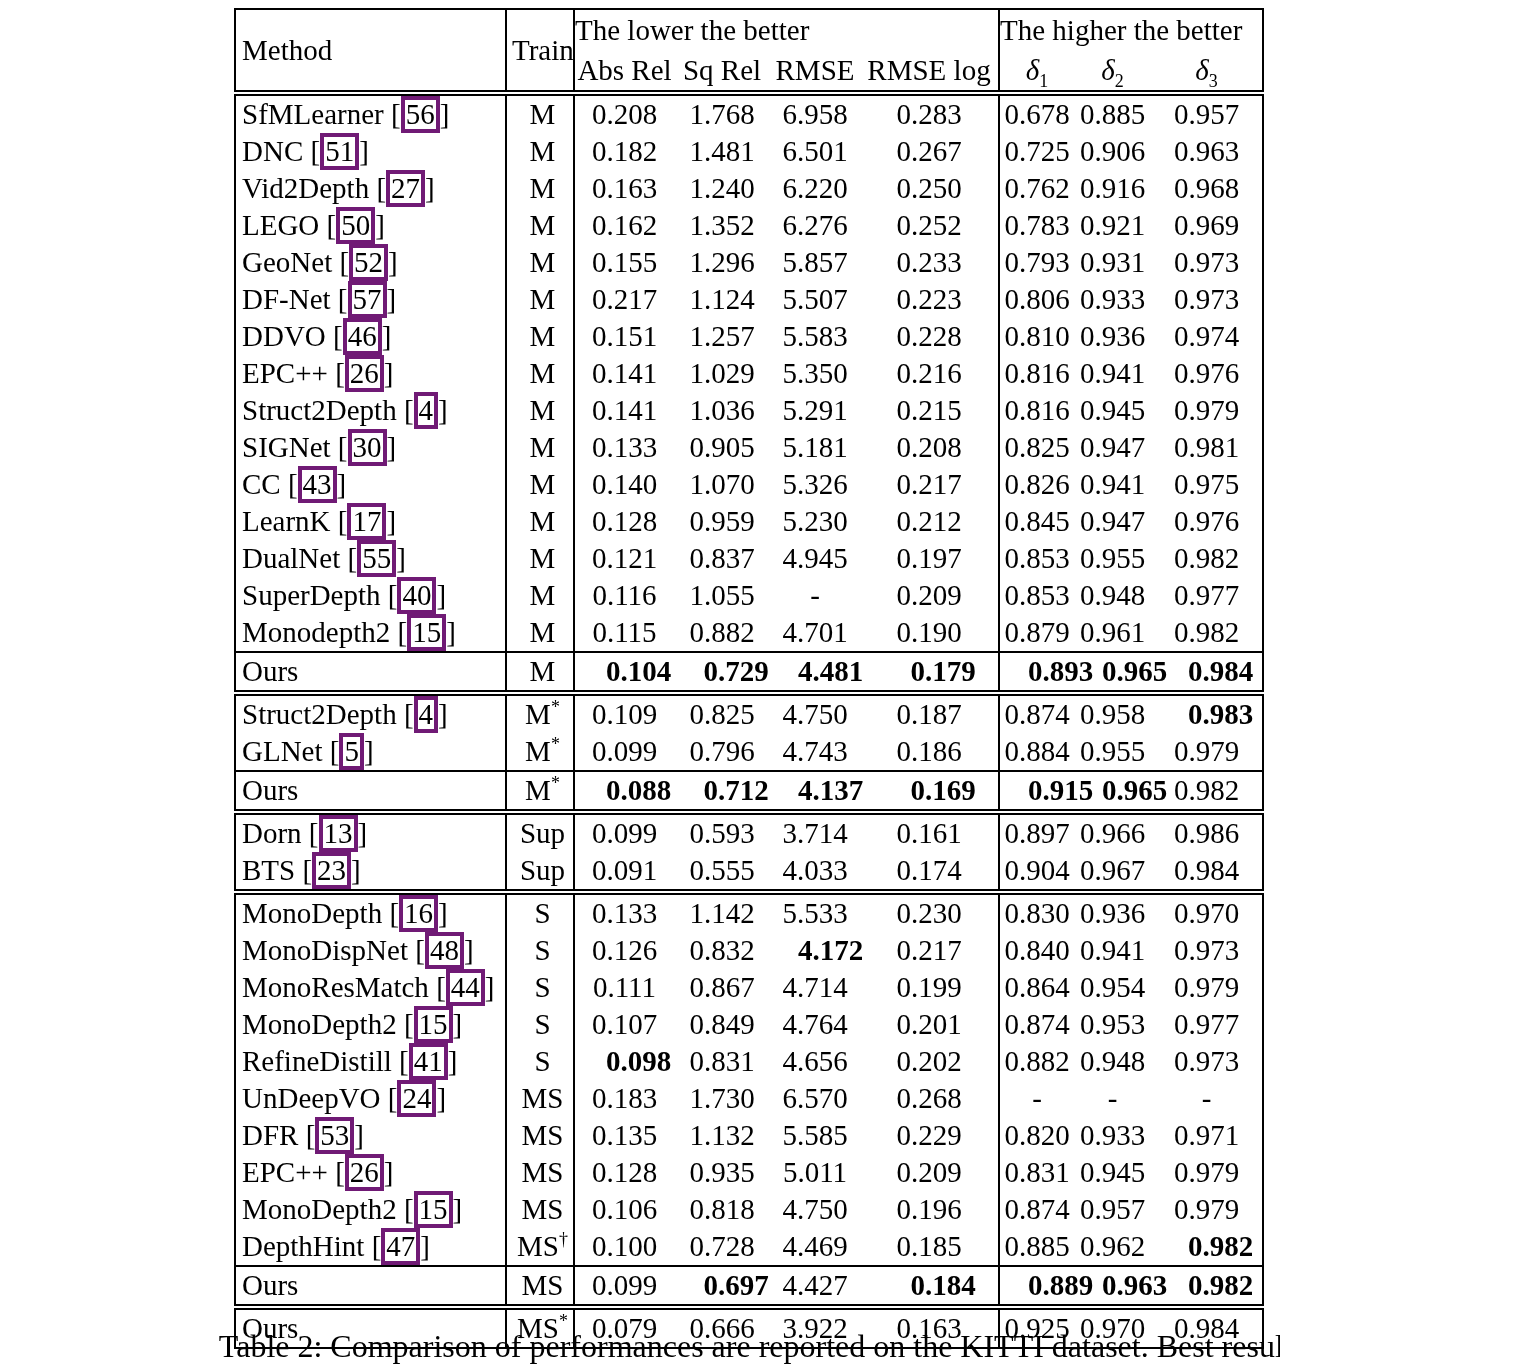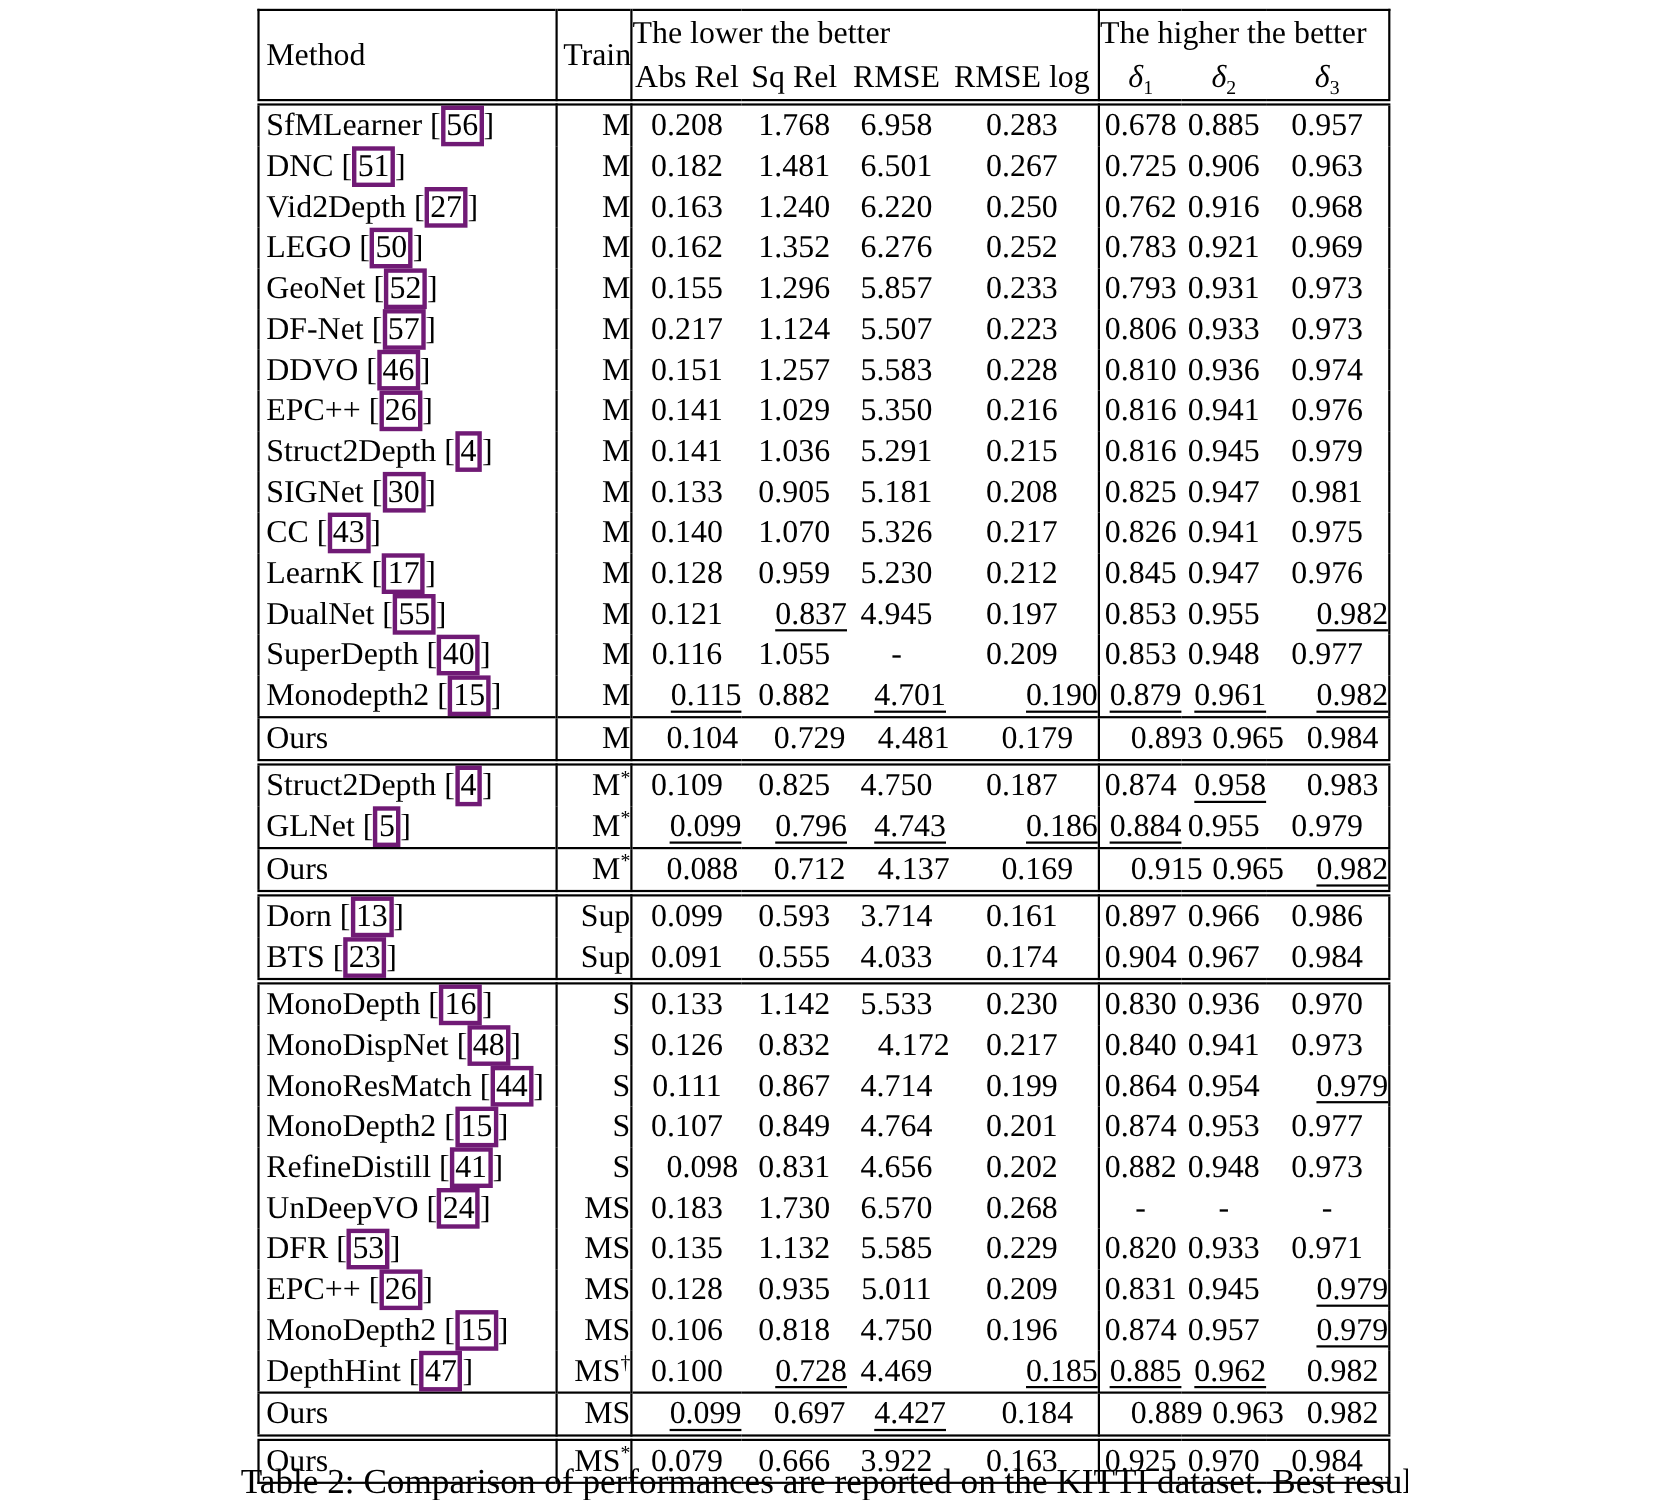--- a/index.html
+++ b/index.html
@@ -9,27 +9,27 @@
     position:absolute;left:234px;top:8px;width:1028px;
     border-collapse:collapse;table-layout:fixed;
     border:2px solid #000;
     font-size:29px;
   }
   th,td{padding:0;height:37px;white-space:nowrap;font-weight:normal;overflow:visible;}
   thead tr th{height:40px;}
   thead{border-bottom:6px double #000;}
   tbody{border-top:6px double #000;}
   .method{text-align:left;padding-left:6px;border-right:2px solid #000;}
-  .train{text-align:right;padding-left:5px;border-right:2px solid #000;}
+  .train{text-align:center;padding-left:5px;border-right:2px solid #000;}
   .num{text-align:center;}
   .gr{border-right:2px solid #000;}
   .group{text-align:left;}
   tr.sep td{border-top:2px solid #000;}
-  .best{font-weight:normal;padding-left:28px;}
-  .second{text-decoration:underline;text-decoration-thickness:2px;text-underline-offset:5px;text-align:right;}
+  .best{font-weight:bold;padding-left:28px;}
+  .second{text-decoration-thickness:2px;text-underline-offset:5px;}
   .cite{
     display:inline-block;border:4px solid #701a75;padding:0 1px;line-height:1.0;
   }
   sup{font-size:62%;vertical-align:super;line-height:0;}
   sub{font-size:62%;vertical-align:sub;line-height:0;}
   .delta{font-style:italic;}
   .caption{
     position:absolute;left:0;width:1524px;top:1328px;
     text-align:center;font-size:32px;
   }

